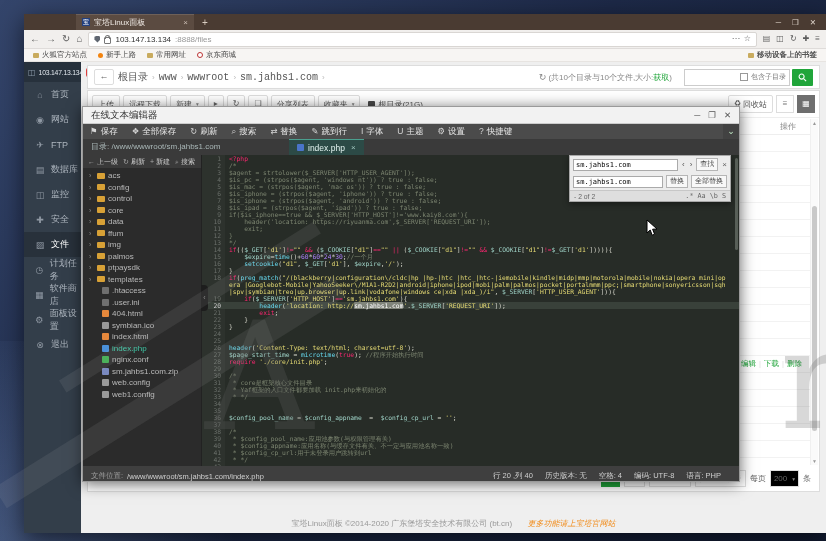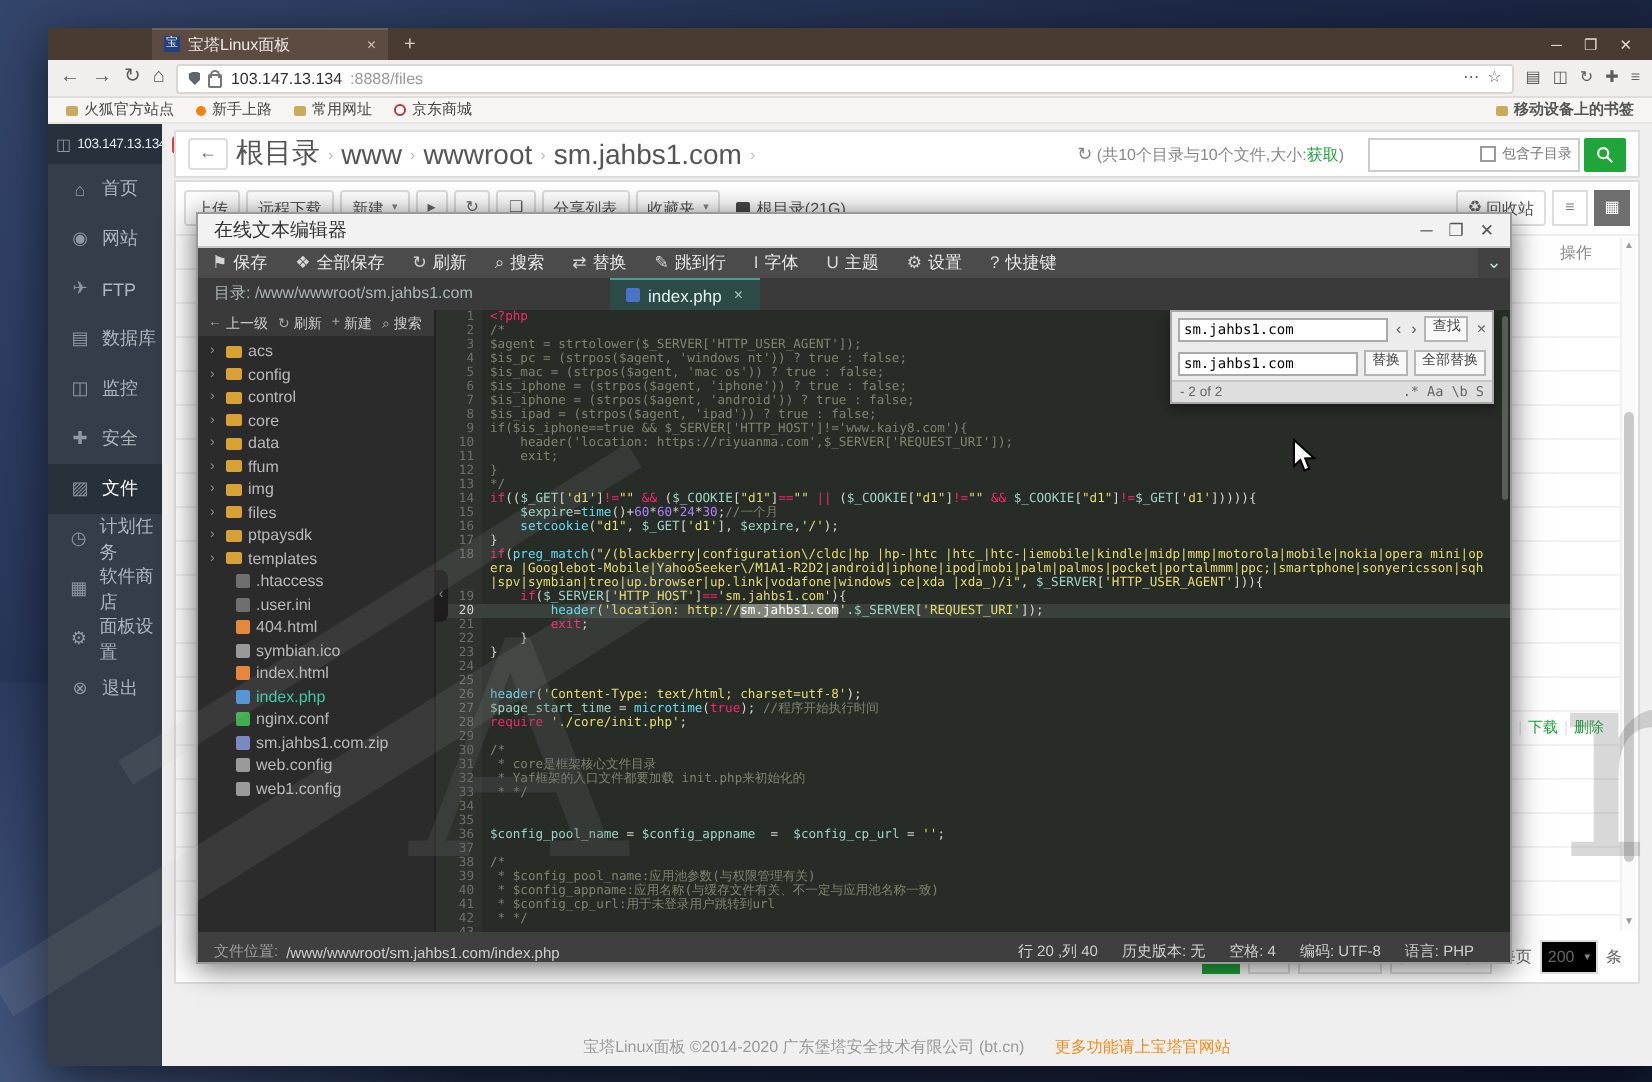--- a/index.html
+++ b/index.html
@@ -39,21 +39,21 @@
   .sb-head{height:20px;background:#27313c;display:flex;align-items:center;padding:0 4px;gap:3px;flex:none;}
   .sb-monitor{color:#8a99a8;font-size:8px;}
   .sb-ip{font-size:6.8px;color:#e2e8ee;flex:1;white-space:nowrap;letter-spacing:-.2px;}
   .sb-badge{background:#e03e3e;color:#fff;font-size:6.5px;padding:0 2px;border-radius:2px;height:9px;line-height:9px;flex:none;}
   .sb-item{height:25px;display:flex;align-items:center;gap:6px;padding-left:11px;color:#aeb6bf;font-size:9px;cursor:pointer;}
   .sb-item .ic{font-size:9px;width:10px;text-align:center;color:#8f98a3;}
   .sb-item.active{background:#28313b;color:#fff;}
   .main{flex:1;position:relative;}
   .crumbbar{position:absolute;left:6px;right:6px;top:3px;height:22px;background:#fff;border:1px solid #ddd;display:flex;align-items:center;padding:0 6px;gap:4px;}
   .back-btn{width:18px;height:14px;border:1px solid #ddd;border-radius:2px;text-align:center;line-height:13px;font-size:9px;color:#666;background:#fff;}
-  .crumb{font-size:14px;color:#555;cursor:pointer;}
+  .crumb{font-size:10px;color:#555;cursor:pointer;font-family:Liberation Mono, monospace;}
   .crumb-sep{color:#bbb;font-size:8px;}
   .crumb-refresh{font-size:9px;color:#888;margin-left:2px;}
   .stats{margin-left:auto;font-size:8px;color:#888;display:flex;align-items:center;}
   .stats-link{color:#20a53a;cursor:pointer;}
   .searchbox{display:flex;align-items:center;margin-left:8px;}
   .search-input-wrap{width:98px;height:15px;border:1px solid #ccc;display:flex;align-items:center;padding:0 3px;background:#fff;gap:3px;}
   .fm-search-input{flex:1;border:none;outline:none;min-width:0;font-size:8px;}
   .chk{width:6px;height:6px;border:1px solid #999;background:#fff;flex:none;}
   .chk-label{font-size:7px;color:#777;white-space:nowrap;}
   .search-btn{width:21px;height:17px;background:#20a53a;display:flex;align-items:center;justify-content:center;margin-left:2px;border-radius:1px;border:none;}
@@ -74,23 +74,23 @@
   .row-ops{position:absolute;right:8px;top:3px;font-size:7.5px;color:#20a53a;display:flex;gap:3px;white-space:nowrap;}
   .op-sep{color:#ddd;}
   .fm-scroll{position:absolute;right:1px;top:28px;bottom:26px;width:7px;background:#fafafa;border-left:1px solid #f0f0f0;}
   .fm-thumb{position:absolute;top:87px;height:225px;left:1px;width:5px;background:#c9c9c9;border-radius:3px;}
   .scroll-arrow{position:absolute;left:0;width:7px;text-align:center;font-size:5px;color:#999;line-height:6px;}
   .pagination{position:absolute;right:8px;bottom:4px;display:flex;gap:4px;align-items:center;font-size:8px;color:#666;}
   .pg-box{height:15px;min-width:9px;border:1px solid #ddd;display:flex;align-items:center;justify-content:center;padding:0 4px;background:#fff;}
   .pg-box.active{background:#20a53a;border-color:#20a53a;color:#fff;}
   .pg-select{border:1px solid #ddd;height:15px;display:flex;align-items:center;padding:0 3px;gap:3px;background:#000000;}
   .footer{position:absolute;left:0;right:0;top:456px;text-align:center;font-size:8px;color:#999;}
-  .footer-link{color:#f18d1d;margin-left:13px;cursor:pointer;}
+  .footer-link{color:#f18d1d;margin-left:13px;cursor:pointer;font-style:italic;}
   
-  #editor{position:absolute;left:98px;top:106px;width:658px;height:376px;background:#2b2b2b;z-index:5;
+  #editor{position:absolute;left:82px;top:106px;width:658px;height:376px;background:#2b2b2b;z-index:5;
     box-shadow:0 2px 14px rgba(0,0,0,.6);border:1px solid #9a9a9a;display:flex;flex-direction:column;box-sizing:border-box;}
   .ed-titlebar{height:16px;background:#f2f2f2;display:flex;align-items:center;padding:0 8px;border-bottom:1px solid #ccc;flex:none;}
   .ed-title{font-size:9.5px;color:#333;flex:1;}
   .ed-controls{display:flex;gap:8px;color:#555;font-size:8.5px;}
   .ed-toolbar{height:15px;background:#4b4b4b;display:flex;align-items:center;flex:none;}
   .ed-tool{display:flex;align-items:center;gap:3px;padding:0 7px;font-size:8.5px;color:#e8e8e8;height:100%;cursor:pointer;}
   .ed-tool .ic{font-size:8.5px;color:#d5d5d5;line-height:1;}
   .ed-chevron{margin-left:auto;width:16px;text-align:center;color:#bfe8c4;font-size:9px;background:#424242;height:100%;line-height:15px;}
   .ed-tabrow{height:16px;background:#3a3a3a;display:flex;align-items:stretch;flex:none;}
   .ed-dir{font-size:8px;color:#a9b7b7;padding:0 8px;line-height:16px;white-space:nowrap;width:190px;flex:none;}
@@ -506,21 +506,21 @@
               <span>ffum</span>
             </div>
             <div class="tr-row">
               <span class="arrow">›</span>
               <span class="tr-folder-icon"></span>
               <span>img</span>
             </div>
             <div class="tr-row">
               <span class="arrow">›</span>
               <span class="tr-folder-icon"></span>
-              <span>files</span>
+              <span>palmos</span>
             </div>
             <div class="tr-row">
               <span class="arrow">›</span>
               <span class="tr-folder-icon"></span>
               <span>ptpaysdk</span>
             </div>
             <div class="tr-row">
               <span class="arrow">›</span>
               <span class="tr-folder-icon"></span>
               <span>templates</span>

